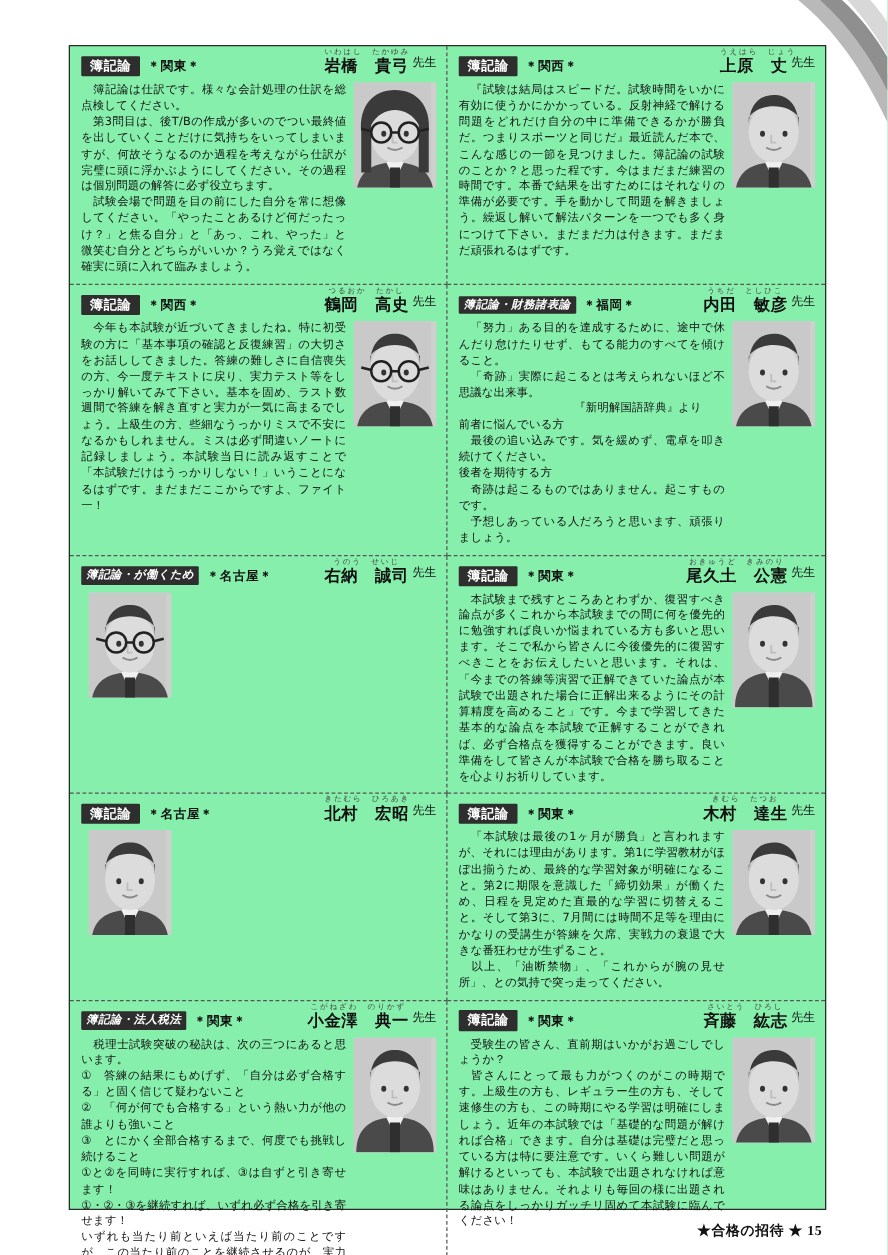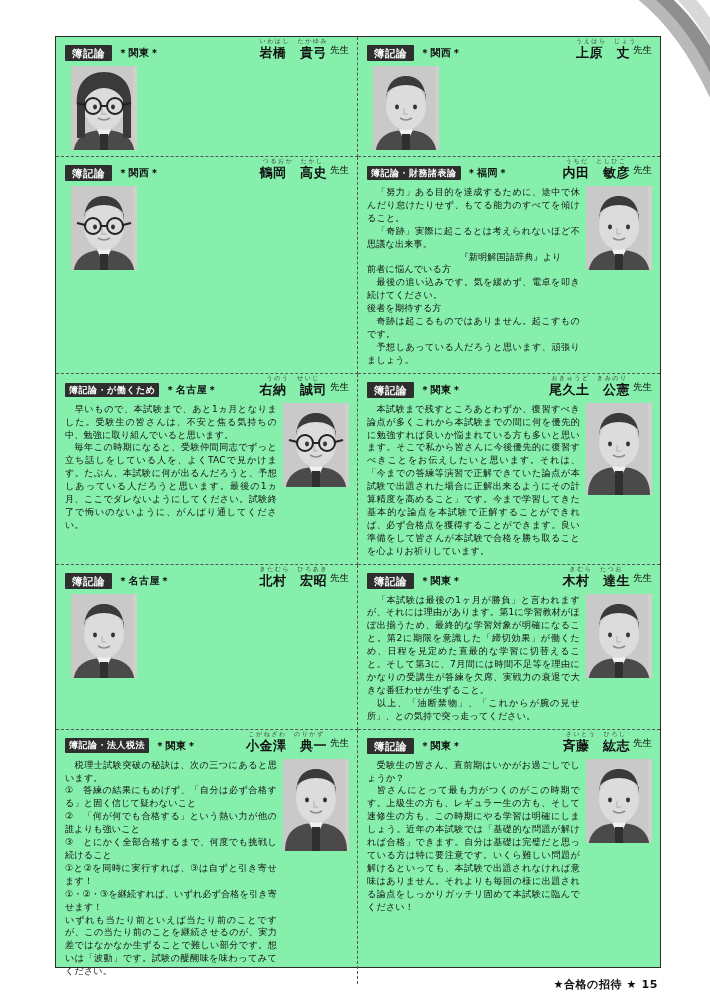--- a/index.html
+++ b/index.html
@@ -47,21 +47,21 @@
     white-space:nowrap;
   }
   .subject{
     background:#2e2e2e;color:#fff;
     font-size:10.5px;font-weight:bold;
     padding:2px 7px 2px 7px;
     letter-spacing:0.5px;
     border-radius:1px;
     line-height:1.15;
   }
-  .subject.narrow{font-size:9px;padding:2px 4px;}
+  .subject.narrow{font-size:9px;padding:2px 4px;font-style:italic;}
   .region{
     font-size:10px;font-weight:bold;color:#111;
     margin-left:6px;letter-spacing:0.5px;font-family:Liberation Mono, monospace;
   }
   .namewrap{
     margin-left:auto;display:flex;align-items:flex-start;
   }
   .name{
     font-size:13px;font-weight:bold;color:#111;
     letter-spacing:0.5px;position:relative;
@@ -95,20 +95,21 @@
     align-self:flex-start;
   }
   .portrait.tall{height:92px;}
   .portrait svg{position:absolute;inset:0;}
 
   .footer{
     position:absolute;
     right:52px;bottom:12px;
     font-size:11px;font-weight:bold;color:#111;
     letter-spacing:0.6px;
+    font-family:Liberation Serif, serif;
   }
 </style>
 </head>
 <body>
 
 <div class="swoosh">
   <svg width="220" height="120" viewBox="0 0 220 120">
     <path d="M120,-20 C170,10 200,50 230,120 L250,120 C220,45 185,5 140,-25 Z" fill="#b9b9b9"></path>
     <path d="M150,-25 C200,5 225,45 250,110 L252,120 L240,120 C215,50 185,10 138,-22 Z" fill="#8f8f8f"></path>
     <path d="M178,-25 C215,0 238,40 256,100 L262,120 L252,120 C232,55 205,12 165,-22 Z" fill="#d8d8d8"></path>
@@ -120,20 +121,23 @@
       <div class="cell">
         <div class="cell-head">
           <span class="subject">簿記論</span>
           <span class="region">＊関東＊</span>
           <span class="namewrap">
             <span class="name"><span class="furigana">いわはし　たかゆみ</span><span>岩橋　貴弓</span></span>
             <span class="sensei">先生</span>
           </span>
         </div>
         <div class="body-wrap">
+          <div class="text">　簿記論は仕訳です。様々な会計処理の仕訳を総点検してください。
+　第3問目は、後T/Bの作成が多いのでつい最終値を出していくことだけに気持ちをいってしまいますが、何故そうなるのか過程を考えながら仕訳が完璧に頭に浮かぶようにしてください。その過程は個別問題の解答に必ず役立ちます。
+　試験会場で問題を目の前にした自分を常に想像してください。「やったことあるけど何だったっけ？」と焦る自分」と「あっ、これ、やった」と微笑む自分とどちらがいいか？うろ覚えではなく確実に頭に入れて臨みましょう。</div>
           <div class="portrait">
             <svg width="66" height="92" viewBox="0 0 74 92" preserveAspectRatio="xMidYMid slice">
               <rect width="66" height="92" fill="#c9c9c9"></rect>
               <rect width="66" height="92" fill="none"></rect>
               <path d="M6,92 C6,72 18,64 37,64 C56,64 68,72 68,92 Z" fill="#4a4a4a"></path>
               <path d="M30,64 L37,78 L44,64 L40,62 L34,62 Z" fill="#f0f0f0"></path>
               <rect x="33" y="68" width="8" height="24" fill="#2f2f2f"></rect>
               <ellipse cx="37" cy="40" rx="20" ry="24" fill="#dcdcdc"></ellipse>
               <path d="M17,36 C17,16 27,10 37,10 C47,10 57,16 57,36 L57,28 C53,22 45,19 37,19 C29,19 21,22 17,28 Z" fill="#3a3a3a"></path>
               <path d="M10,40 C8,18 20,6 37,6 C54,6 66,18 64,40 L64,72 L56,72 L56,34 C52,26 44,22 37,22 C30,22 22,26 18,34 L18,72 L10,72 Z" fill="#3a3a3a"></path>
@@ -155,20 +159,21 @@
       <div class="cell">
         <div class="cell-head">
           <span class="subject">簿記論</span>
           <span class="region">＊関西＊</span>
           <span class="namewrap">
             <span class="name"><span class="furigana">うえはら　じょう</span><span>上原　丈</span></span>
             <span class="sensei">先生</span>
           </span>
         </div>
         <div class="body-wrap">
+          <div class="text">　『試験は結局はスピードだ。試験時間をいかに有効に使うかにかかっている。反射神経で解ける問題をどれだけ自分の中に準備できるかが勝負だ。つまりスポーツと同じだ』最近読んだ本で、こんな感じの一節を見つけました。簿記論の試験のことか？と思った程です。今はまだまだ練習の時間です。本番で結果を出すためにはそれなりの準備が必要です。手を動かして問題を解きましょう。繰返し解いて解法パターンを一つでも多く身につけて下さい。まだまだ力は付きます。まだまだ頑張れるはずです。</div>
           <div class="portrait">
             <svg width="66" height="92" viewBox="0 0 74 92" preserveAspectRatio="xMidYMid slice">
               <rect width="66" height="92" fill="#c9c9c9"></rect>
               <rect width="66" height="92" fill="none"></rect>
               <path d="M6,92 C6,72 18,64 37,64 C56,64 68,72 68,92 Z" fill="#4a4a4a"></path>
               <path d="M30,64 L37,78 L44,64 L40,62 L34,62 Z" fill="#f0f0f0"></path>
               <rect x="33" y="68" width="8" height="24" fill="#2f2f2f"></rect>
               <ellipse cx="37" cy="40" rx="20" ry="24" fill="#dcdcdc"></ellipse>
               <path d="M17,36 C17,16 27,10 37,10 C47,10 57,16 57,36 L57,28 C53,22 45,19 37,19 C29,19 21,22 17,28 Z" fill="#3a3a3a"></path>
               <ellipse cx="28" cy="41" rx="2" ry="2.4" fill="#333"></ellipse>
@@ -182,20 +187,21 @@
       <div class="cell">
         <div class="cell-head">
           <span class="subject">簿記論</span>
           <span class="region">＊関西＊</span>
           <span class="namewrap">
             <span class="name"><span class="furigana">つるおか　たかし</span><span>鶴岡　高史</span></span>
             <span class="sensei">先生</span>
           </span>
         </div>
         <div class="body-wrap">
+          <div class="text">　今年も本試験が近づいてきましたね。特に初受験の方に「基本事項の確認と反復練習」の大切さをお話ししてきました。答練の難しさに自信喪失の方、今一度テキストに戻り、実力テスト等をしっかり解いてみて下さい。基本を固め、ラスト数週間で答練を解き直すと実力が一気に高まるでしょう。上級生の方、些細なうっかりミスで不安になるかもしれません。ミスは必ず間違いノートに記録しましょう。本試験当日に読み返すことで「本試験だけはうっかりしない！」いうことになるはずです。まだまだここからですよ、ファイト一！</div>
           <div class="portrait">
             <svg width="66" height="92" viewBox="0 0 74 92" preserveAspectRatio="xMidYMid slice">
               <rect width="66" height="92" fill="#c9c9c9"></rect>
               <rect width="66" height="92" fill="none"></rect>
               <path d="M6,92 C6,72 18,64 37,64 C56,64 68,72 68,92 Z" fill="#4a4a4a"></path>
               <path d="M30,64 L37,78 L44,64 L40,62 L34,62 Z" fill="#f0f0f0"></path>
               <rect x="33" y="68" width="8" height="24" fill="#2f2f2f"></rect>
               <ellipse cx="37" cy="40" rx="20" ry="24" fill="#dcdcdc"></ellipse>
               <path d="M17,36 C17,16 27,10 37,10 C47,10 57,16 57,36 L57,28 C53,22 45,19 37,19 C29,19 21,22 17,28 Z" fill="#3a3a3a"></path>
               <ellipse cx="28" cy="41" rx="2" ry="2.4" fill="#333"></ellipse>
@@ -251,22 +257,20 @@
       <div class="cell">
         <div class="cell-head">
           <span class="subject narrow">簿記論・が働くため</span>
           <span class="region">＊名古屋＊</span>
           <span class="namewrap">
             <span class="name"><span class="furigana">うのう　せいじ</span><span>右納　誠司</span></span>
             <span class="sensei">先生</span>
           </span>
         </div>
         <div class="body-wrap">
-          <div class="text">　早いもので、本試験まで、あと1ヵ月となりました。受験生の皆さんは、不安と焦る気持ちの中、勉強に取り組んでいると思います。
-　毎年この時期になると、受験仲間同志でずっと立ち話しをしている人を、よくTACで見かけます。たぶん、本試験に何が出るんだろうと、予想しあっている人だろうと思います。最後の1ヵ月、ここでダレないようにしてください。試験終了で悔いのないように、がんばり通してください。</div>
           <div class="portrait">
             <svg width="66" height="92" viewBox="0 0 74 92" preserveAspectRatio="xMidYMid slice">
               <rect width="66" height="92" fill="#c9c9c9"></rect>
               <rect width="66" height="92" fill="none"></rect>
               <path d="M6,92 C6,72 18,64 37,64 C56,64 68,72 68,92 Z" fill="#4a4a4a"></path>
               <path d="M30,64 L37,78 L44,64 L40,62 L34,62 Z" fill="#f0f0f0"></path>
               <rect x="33" y="68" width="8" height="24" fill="#2f2f2f"></rect>
               <ellipse cx="37" cy="40" rx="20" ry="24" fill="#dcdcdc"></ellipse>
               <path d="M17,36 C17,16 27,10 37,10 C47,10 57,16 57,36 L57,28 C53,22 45,19 37,19 C29,19 21,22 17,28 Z" fill="#3a3a3a"></path>
               <ellipse cx="28" cy="41" rx="2" ry="2.4" fill="#333"></ellipse>

